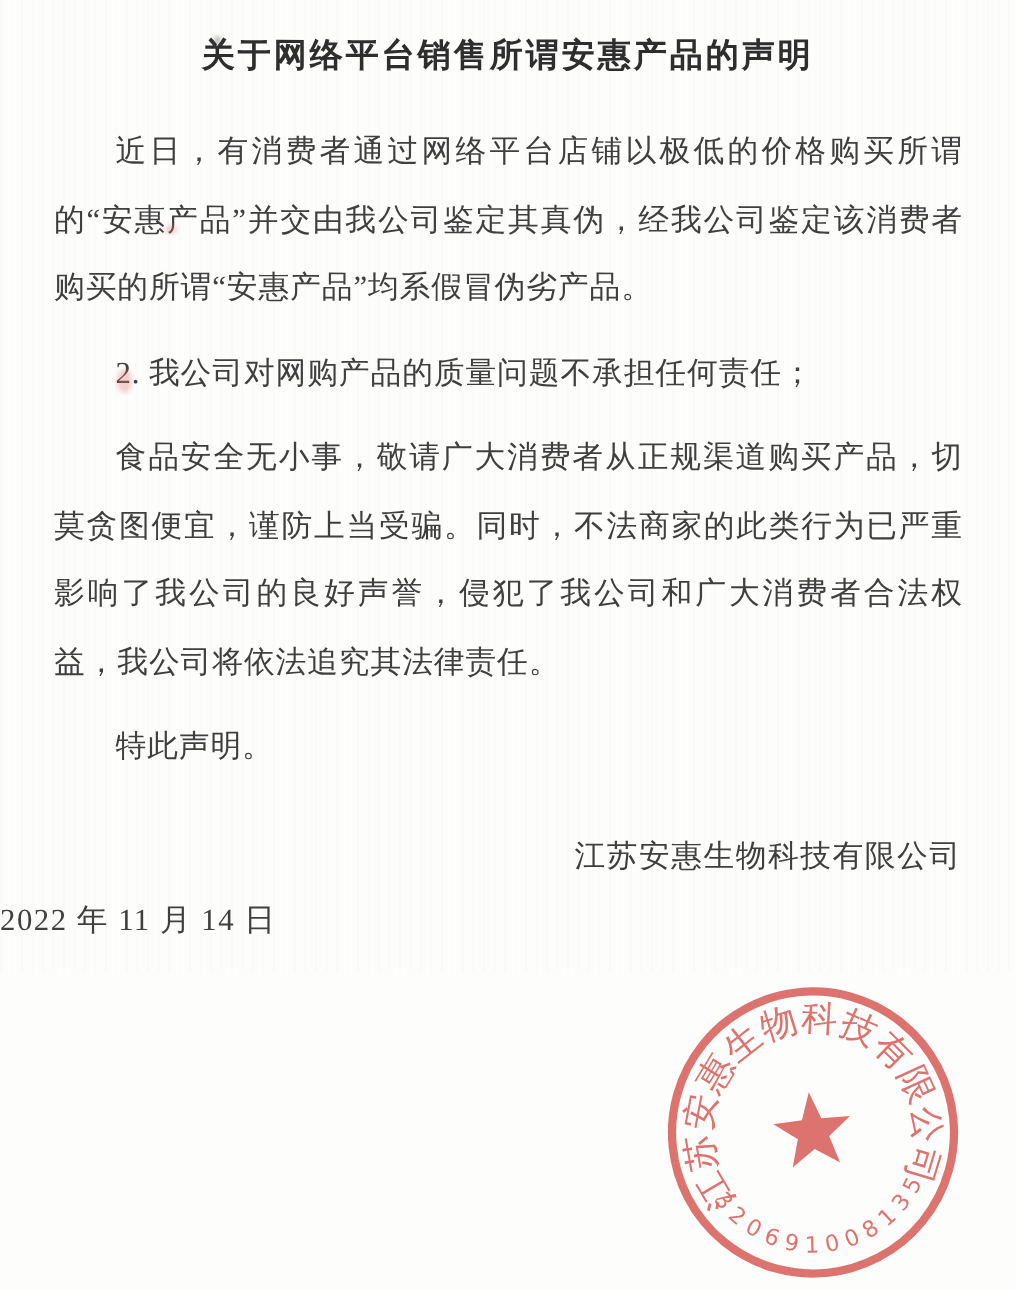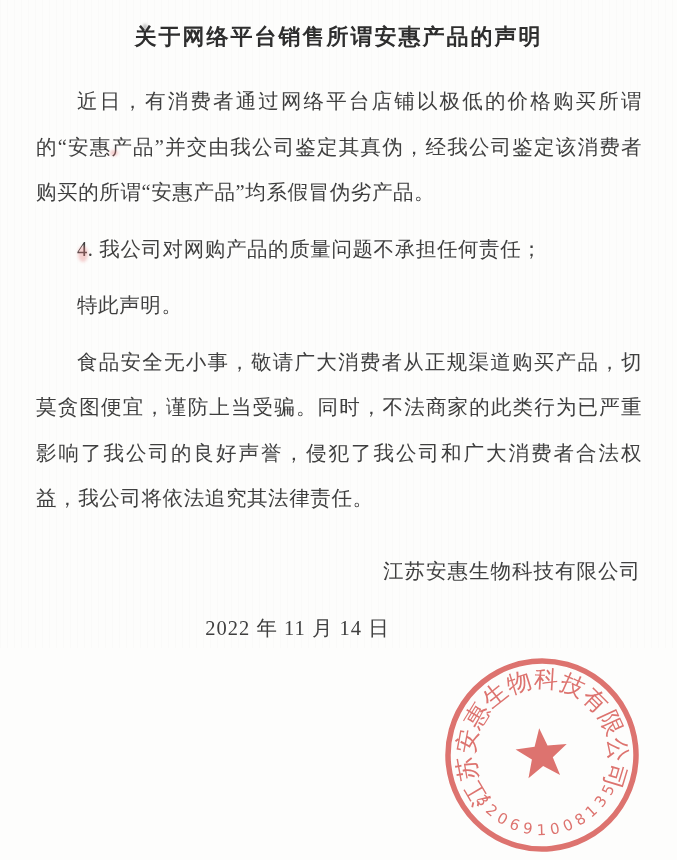--- a/index.html
+++ b/index.html
@@ -40,22 +40,22 @@
   }
   .sig-block { margin-top: 34px; }
   .sig-company {
     text-align: right;
     padding-right: 36px;
     font-size: 20.5px;
     letter-spacing: 1px;
     line-height: 30px;
   }
   .sig-date {
-    margin-top: 27px;
-    text-align: center;
+    margin-top: 13px;
+    text-align: left;
     padding-right: 82px;
     font-size: 20.5px;
     letter-spacing: 1px;
     line-height: 30px;
   }
   .seal {
     position: absolute;
     left: 442px; top: 655px;
     width: 200px; height: 200px;
     transform: rotate(-6deg);
@@ -73,23 +73,23 @@
 </style>
 </head>
 <body>
 
 <div class="page">
 
   <div class="title">关于网络平台销售所谓安惠产品的声明</div>
 
   <div class="body-text">
     <p>近日，有消费者通过网络平台店铺以极低的价格购买所谓的“安惠产品”并交由我公司鉴定其真伪，经我公司鉴定该消费者购买的所谓“安惠产品”均系假冒伪劣产品。</p>
-    <p>4. 我公司对网购产品的质量问题不承担任何责任；</p>
+    <p>2. 我公司对网购产品的质量问题不承担任何责任；</p>
+    <p>食品安全无小事，敬请广大消费者从正规渠道购买产品，切莫贪图便宜，谨防上当受骗。同时，不法商家的此类行为已严重影响了我公司的良好声誉，侵犯了我公司和广大消费者合法权益，我公司将依法追究其法律责任。</p>
     <p>特此声明。</p>
-    <p>食品安全无小事，敬请广大消费者从正规渠道购买产品，切莫贪图便宜，谨防上当受骗。同时，不法商家的此类行为已严重影响了我公司的良好声誉，侵犯了我公司和广大消费者合法权益，我公司将依法追究其法律责任。</p>
   </div>
 
   <div class="sig-block">
     <div class="sig-company">江苏安惠生物科技有限公司</div>
     <div class="sig-date">2022 年 11 月 14 日</div>
   </div>
 
   <div class="artifact pink" style="left:78px; top:246px; width:10px; height:16px;"></div>
   <div class="artifact pink" style="left:110px; top:150px; width:8px; height:6px;"></div>
   <div class="artifact gray" style="left:143px; top:24px; width:4px; height:6px;"></div>

